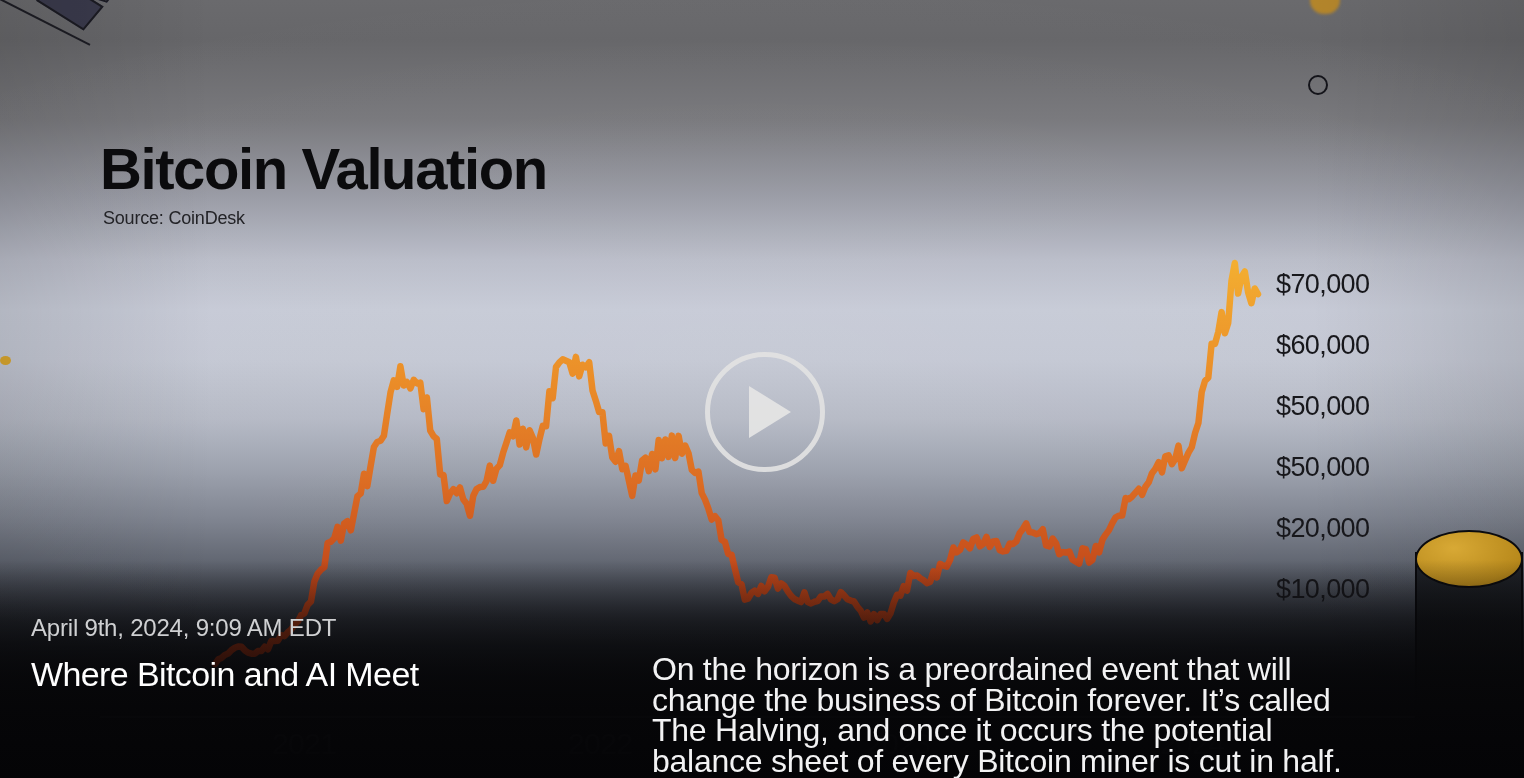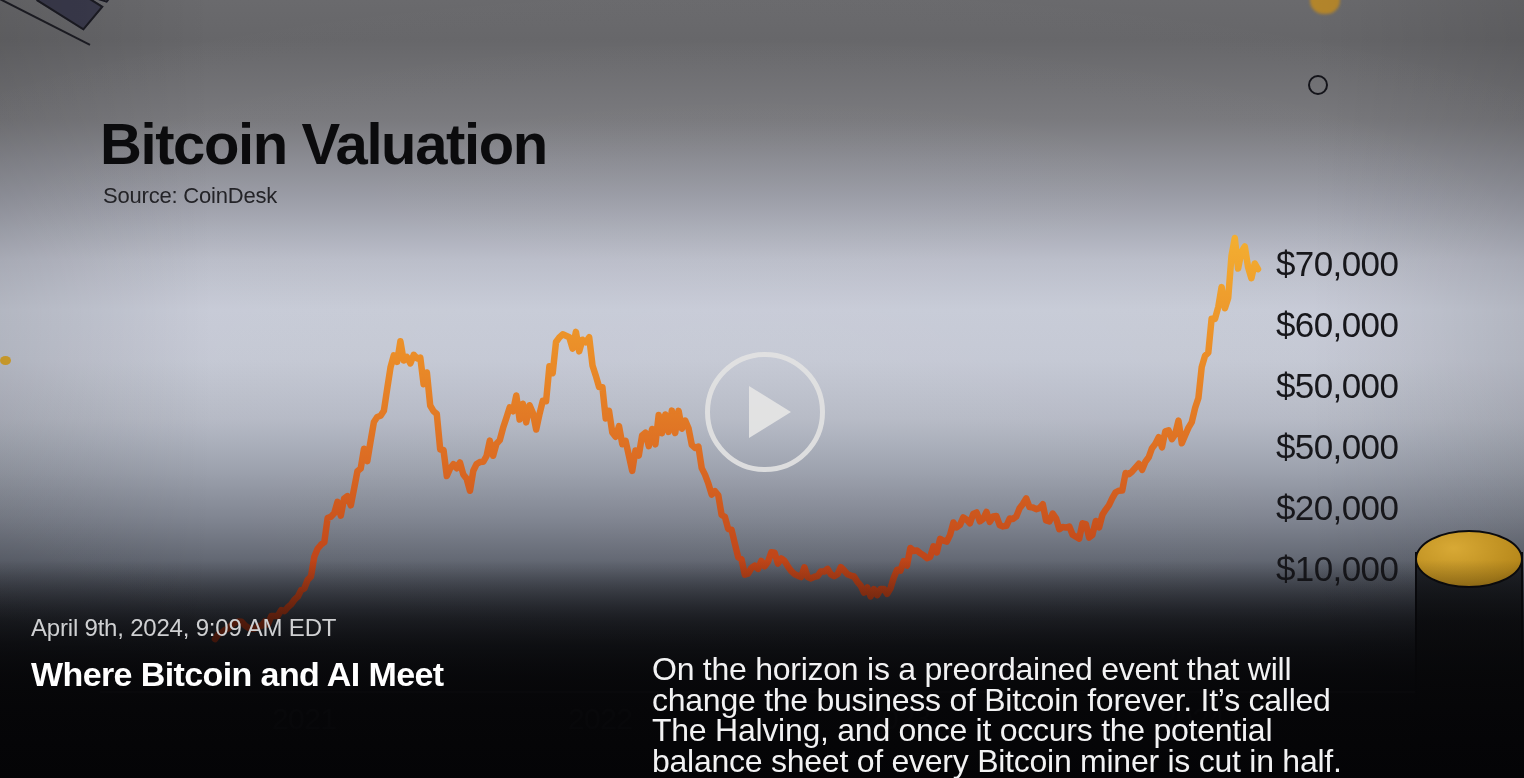--- a/index.html
+++ b/index.html
@@ -93,40 +93,40 @@
     background:linear-gradient(to bottom,#24272e 0%, #141619 30%, #090a0c 70%, #060607 100%);
     border-left:2px solid #09090c; border-right:2px solid #09090c;
   }
   .coin-stack .cap{
     position:absolute; left:0; top:0; width:108px; height:58px;
     background:radial-gradient(ellipse at 35% 30%, #d8a935, #b98a1c 70%, #9d7314);
     border:2.5px solid #0b0b0e; border-radius:50%;
   }
 
   
-  .chart-layer{ position:absolute; inset:0; }
+  .chart-layer{ position:absolute; inset:0;margin-top:25px; }
   .chart-svg{ position:absolute; left:0; top:0; width:1524px; height:778px; }
 
   .chart-title{
     position:absolute; left:100px; top:115px;
     font-size:58px; font-weight:700; letter-spacing:-1.4px;
     color:#0b0b0d; line-height:1;
   }
   .chart-source{
     position:absolute; left:103px; top:183px;
-    font-size:22px; font-weight:400; color:#232327;
+    font-size:18px; font-weight:400; color:#232327;
     letter-spacing:-.2px;
   }
 
   .y-axis{
     position:absolute; left:1276px; top:246px;
     width:230px;
   }
   .y-tick{
-    font-size:35px; font-weight:400; color:#17171b;
+    font-size:27px; font-weight:400; color:#17171b;
     letter-spacing:-.6px; height:61px; line-height:1;
   }
 
   .x-axis-line{
     position:absolute; left:100px; top:691px;
     width:1330px; height:2px;
     background:#25262b;
   }
   .x-tick{
     position:absolute; top:702px;
@@ -154,21 +154,21 @@
     position:absolute; left:0; top:560px; width:1524px; height:218px;
     background:linear-gradient(to bottom, rgba(6,6,8,0) 0%, rgba(6,6,8,.55) 28%, rgba(6,6,8,.92) 62%, rgba(4,4,6,.98) 100%);
     pointer-events:none;
   }
   .timestamp{
     position:absolute; left:31px; top:614px;
     font-size:24px; color:#cfd0d2; letter-spacing:-.2px;
   }
   .headline{
     position:absolute; left:31px; top:655px;
-    font-size:34px; font-weight:700; color:#ffffff;
+    font-size:34px; font-weight:400; color:#ffffff;
     letter-spacing:-.6px;
   }
   .dek{
     position:absolute; left:652px; top:654px;
     width:730px;
     font-size:32px; line-height:30.5px; color:#f2f2f3;
     letter-spacing:-.25px;
   }
 </style>
 </head>

